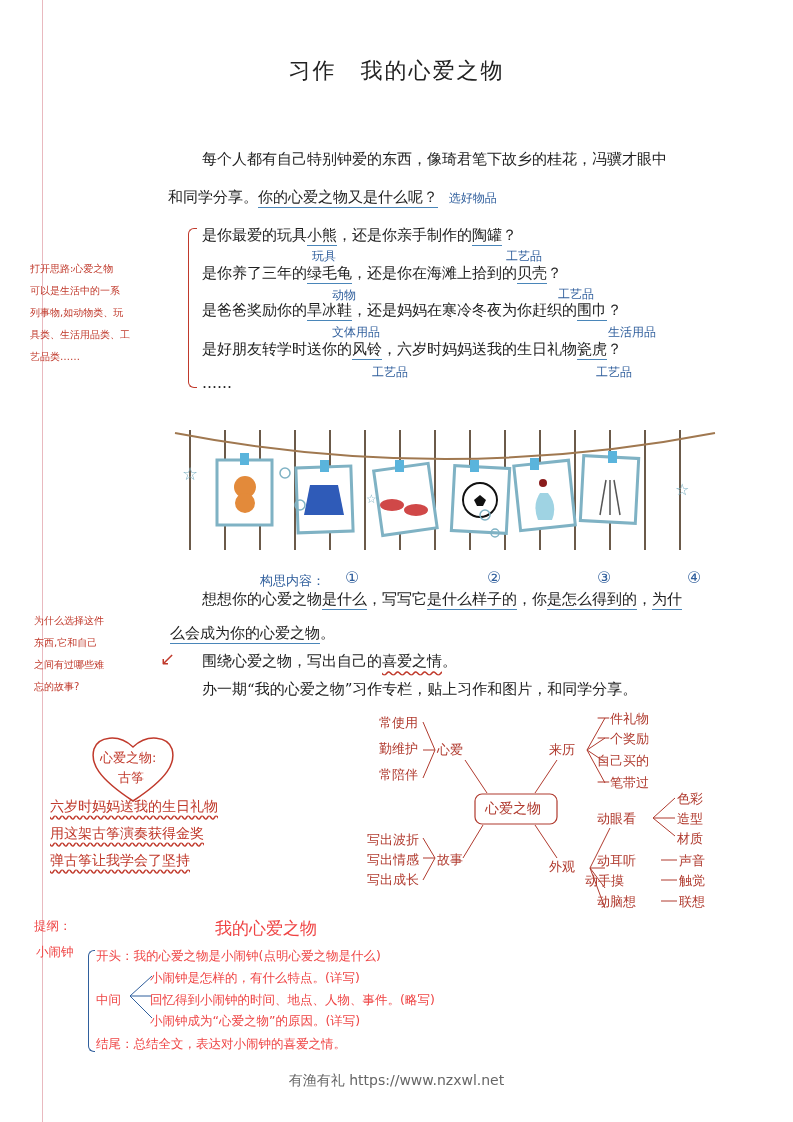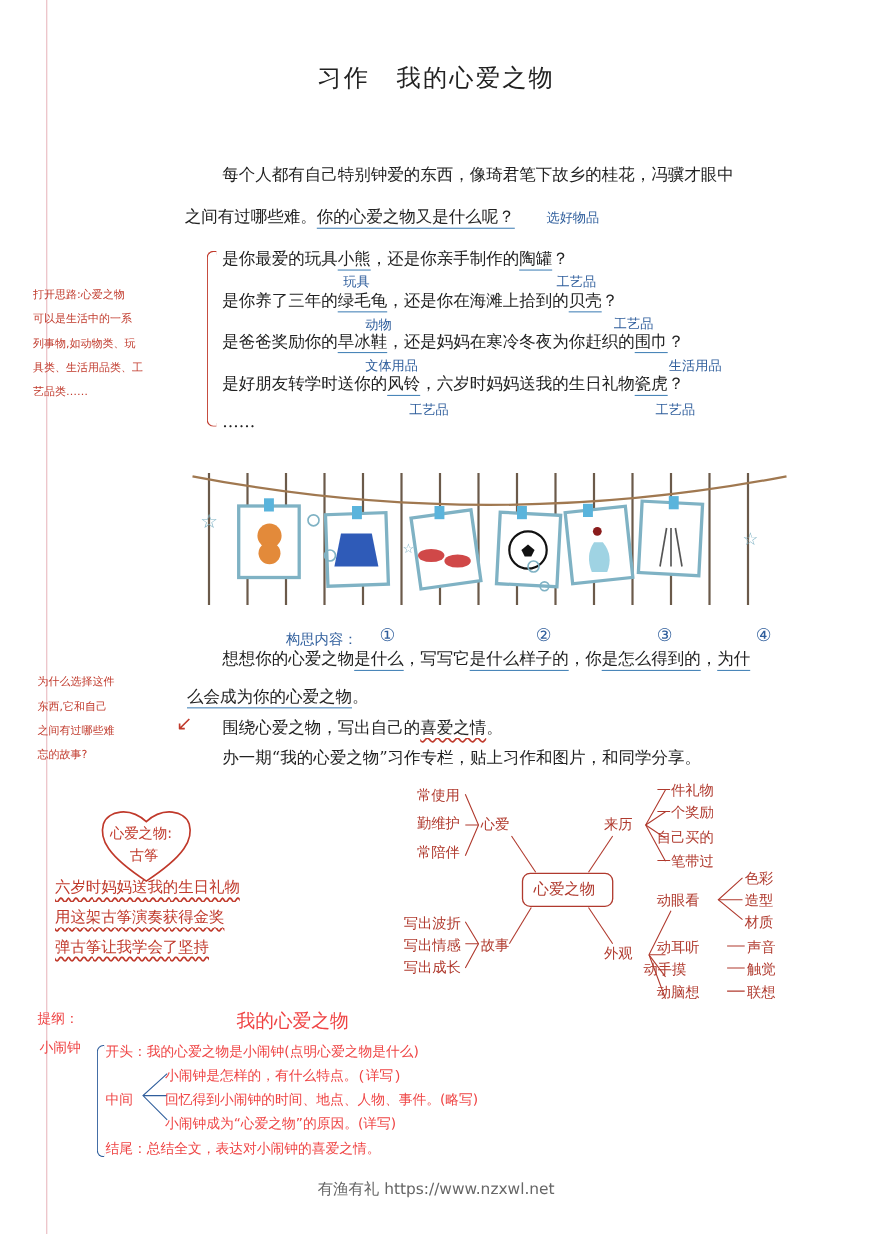--- a/index.html
+++ b/index.html
@@ -20,22 +20,22 @@
 </style>
 </head>
 <body>
 
 <div class="margin-line"></div>
 
 <div class="abs title">习作　我的心爱之物</div>
 
 <div class="abs body-text" style="left:202px;top:150px;">每个人都有自己特别钟爱的东西，像琦君笔下故乡的桂花，冯骥才眼中</div>
 <div class="abs body-text" style="left:168px;top:188px;">
-  <span>之间有过哪些难。</span><span class="ul">你的心爱之物又是什么呢？</span>
-  <span class="blue" style="margin-left:24px;">选好物品</span>
+  <span>和同学分享。</span><span class="ul">你的心爱之物又是什么呢？</span>
+  <span class="blue" style="margin-left:6px;">选好物品</span>
 </div>
 
 <div class="abs red-note" style="left:30px;top:258px;">
   <div>打开思路:心爱之物</div>
   <div>可以是生活中的一系</div>
   <div>列事物,如动物类、玩</div>
   <div>具类、生活用品类、工</div>
   <div>艺品类……</div>
 </div>
 <div class="bracket" style="left:188px;top:228px;width:8px;height:158px;"></div>
@@ -220,18 +220,18 @@
 
 <div class="abs outline" style="left:34px;top:918px;">提纲：</div>
 <div class="abs outline" style="left:215px;top:917px;font-size:17px;">我的心爱之物</div>
 <div class="abs outline" style="left:36px;top:944px;">小闹钟</div>
 <div class="bracket" style="left:88px;top:950px;width:6px;height:100px;border-color:#2f5e9c;"></div>
 <div class="abs outline" style="left:96px;top:948px;">开头：我的心爱之物是小闹钟(点明心爱之物是什么)</div>
 <div class="abs outline" style="left:96px;top:992px;">中间</div>
 <svg class="abs" style="left:126px;top:972px;" width="28" height="50">
     <path d="M26 4 L4 24 L26 46 M4 24 L26 24" stroke="#2f5e9c" fill="none"></path>
   </svg>
-<div class="abs outline" style="left:150px;top:970px;font-family:Liberation Mono, monospace;">小闹钟是怎样的，有什么特点。(详写)</div>
+<div class="abs outline" style="left:150px;top:970px;">小闹钟是怎样的，有什么特点。(详写)</div>
 <div class="abs outline" style="left:150px;top:992px;">回忆得到小闹钟的时间、地点、人物、事件。(略写)</div>
 <div class="abs outline" style="left:150px;top:1013px;">小闹钟成为“心爱之物”的原因。(详写)</div>
 <div class="abs outline" style="left:96px;top:1036px;">结尾：总结全文，表达对小闹钟的喜爱之情。</div>
 
 <div class="abs footer">有渔有礼 https://www.nzxwl.net</div>
 
 </body></html>

